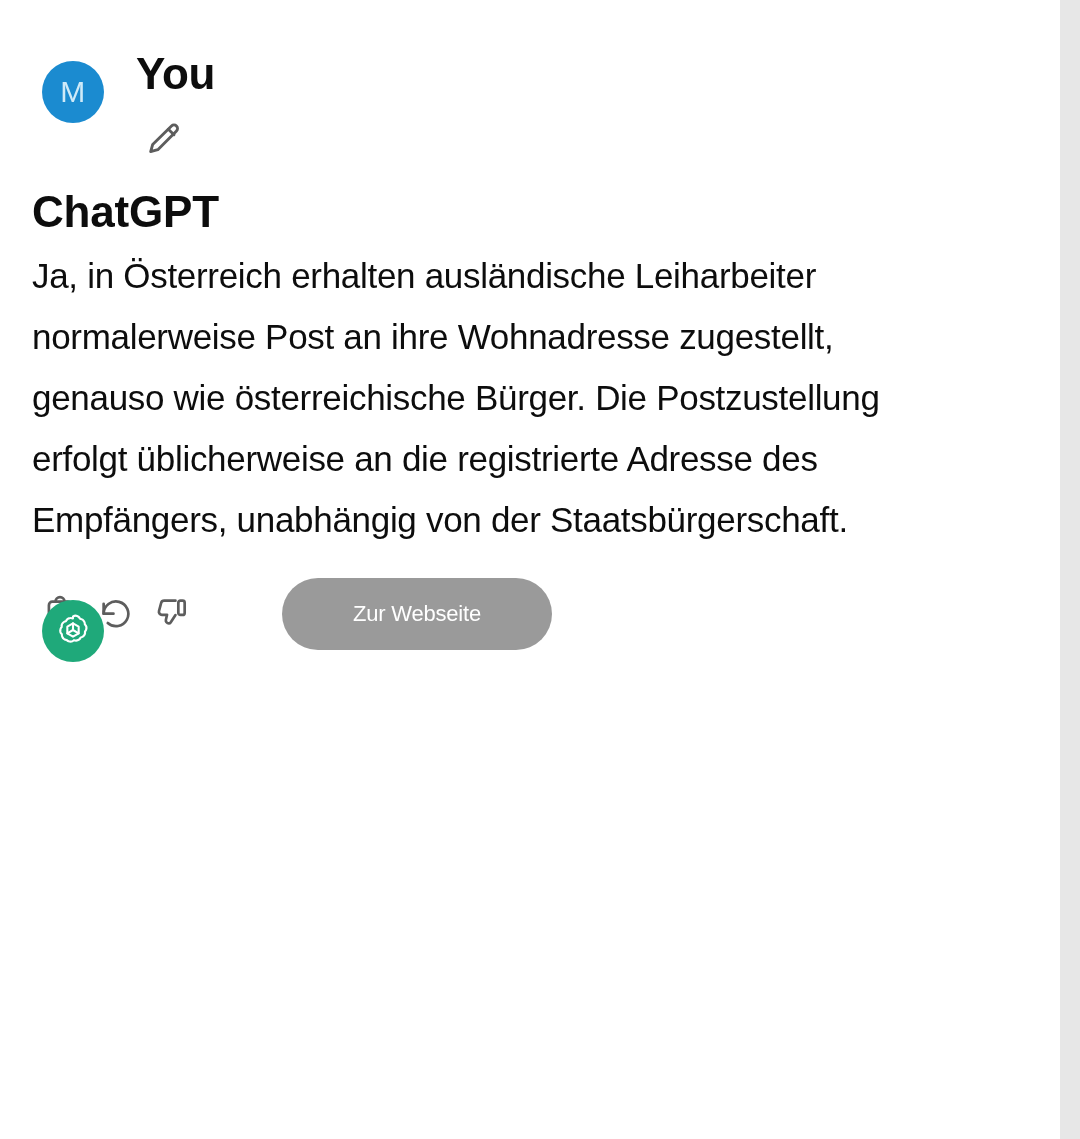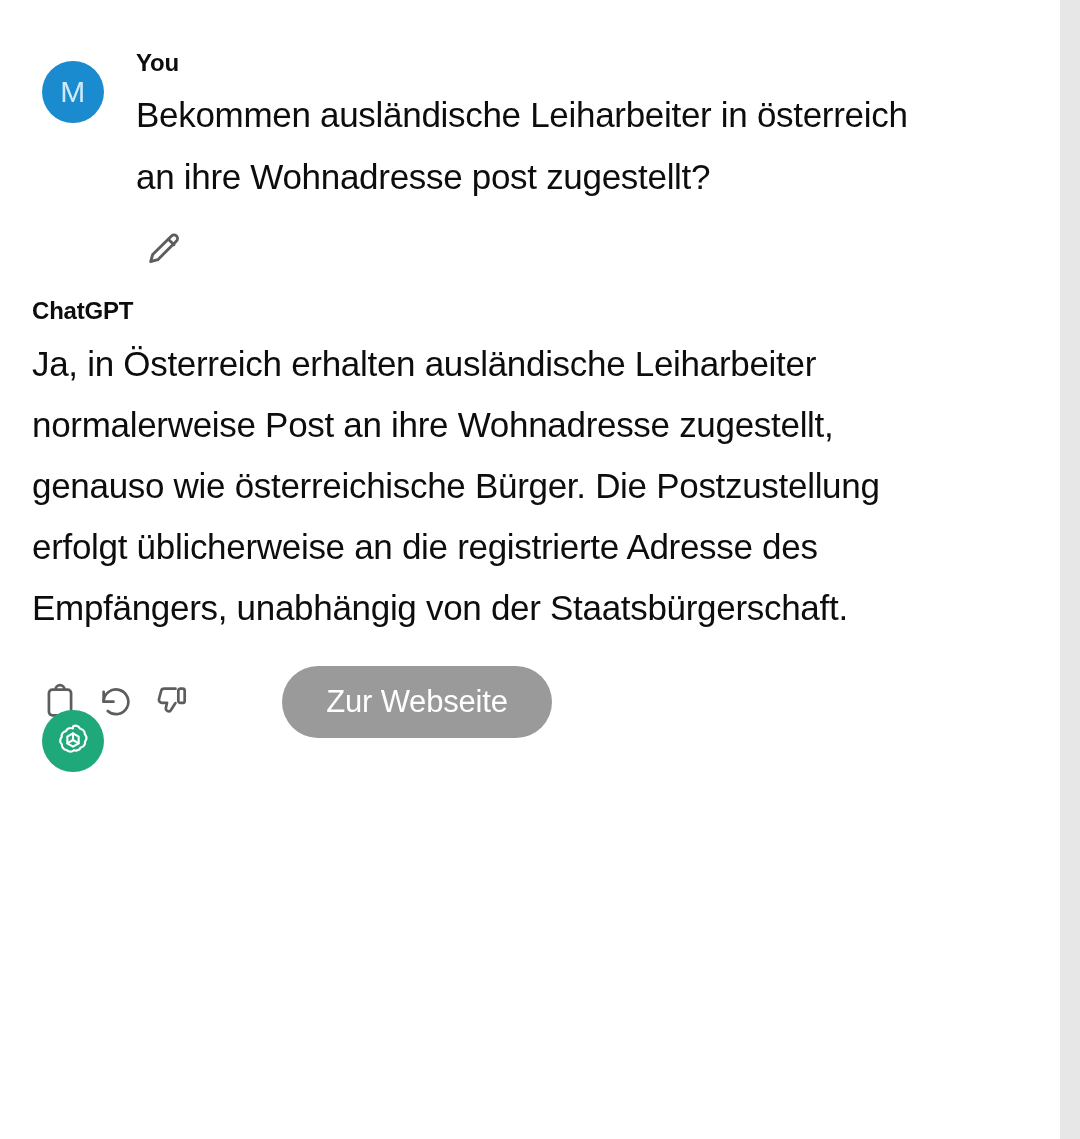--- a/index.html
+++ b/index.html
@@ -75,21 +75,21 @@
     letter-spacing: 0.5px;
   }
 
   .avatar-assistant {
     top: 432px;
     background: #1fa97a;
   }
   .avatar-assistant svg { display: block; }
 
   .author {
-    font-size: 24px;
+    font-size: 44px;
     font-weight: 700;
     color: #0d0d0d;
     letter-spacing: -0.2px;
     line-height: 1.1;
     margin: 0 0 8px 0;
   }
 
   .bubble-text {
     font-size: 35px;
     color: #0d0d0d;
@@ -136,21 +136,21 @@
   .cta-button {
     margin-left: 82px;
     height: 72px;
     min-width: 270px;
     padding: 0 40px;
     border-radius: 38px;
     border: none;
     background: #9a9a9a;
     color: #ffffff;
     font-family: "Liberation Sans", sans-serif;
-    font-size: 31px;
+    font-size: 22px;
     font-weight: 400;
     letter-spacing: -0.2px;
     cursor: pointer;
     display: inline-flex;
     align-items: center;
     justify-content: center;
     box-sizing: border-box;
   }
 </style>
 </head>
@@ -161,21 +161,20 @@
   <div class="conversation">
 
     <div class="message msg-user">
 
       <div class="avatar avatar-user">
         <span>M</span>
       </div>
 
       <div class="author">You</div>
 
-      <div class="bubble-text user-text">Bekommen ausländische Leiharbeiter in österreich an ihre Wohnadresse post zugestellt?</div>
 
       <div class="actions user-actions">
         <button class="icon-btn">
           <span>
             <svg width="40" height="40" viewBox="0 0 24 24" fill="none" stroke="#5d5d5d" stroke-width="1.7" stroke-linecap="round" stroke-linejoin="round">
               <path d="M16.5 3.6a2.1 2.1 0 0 1 3 3L8.3 17.8 4 19l1.2-4.3L16.5 3.6z"></path>
               <path d="M14.6 5.5l3.4 3.4"></path>
             </svg>
           </span>
         </button>

